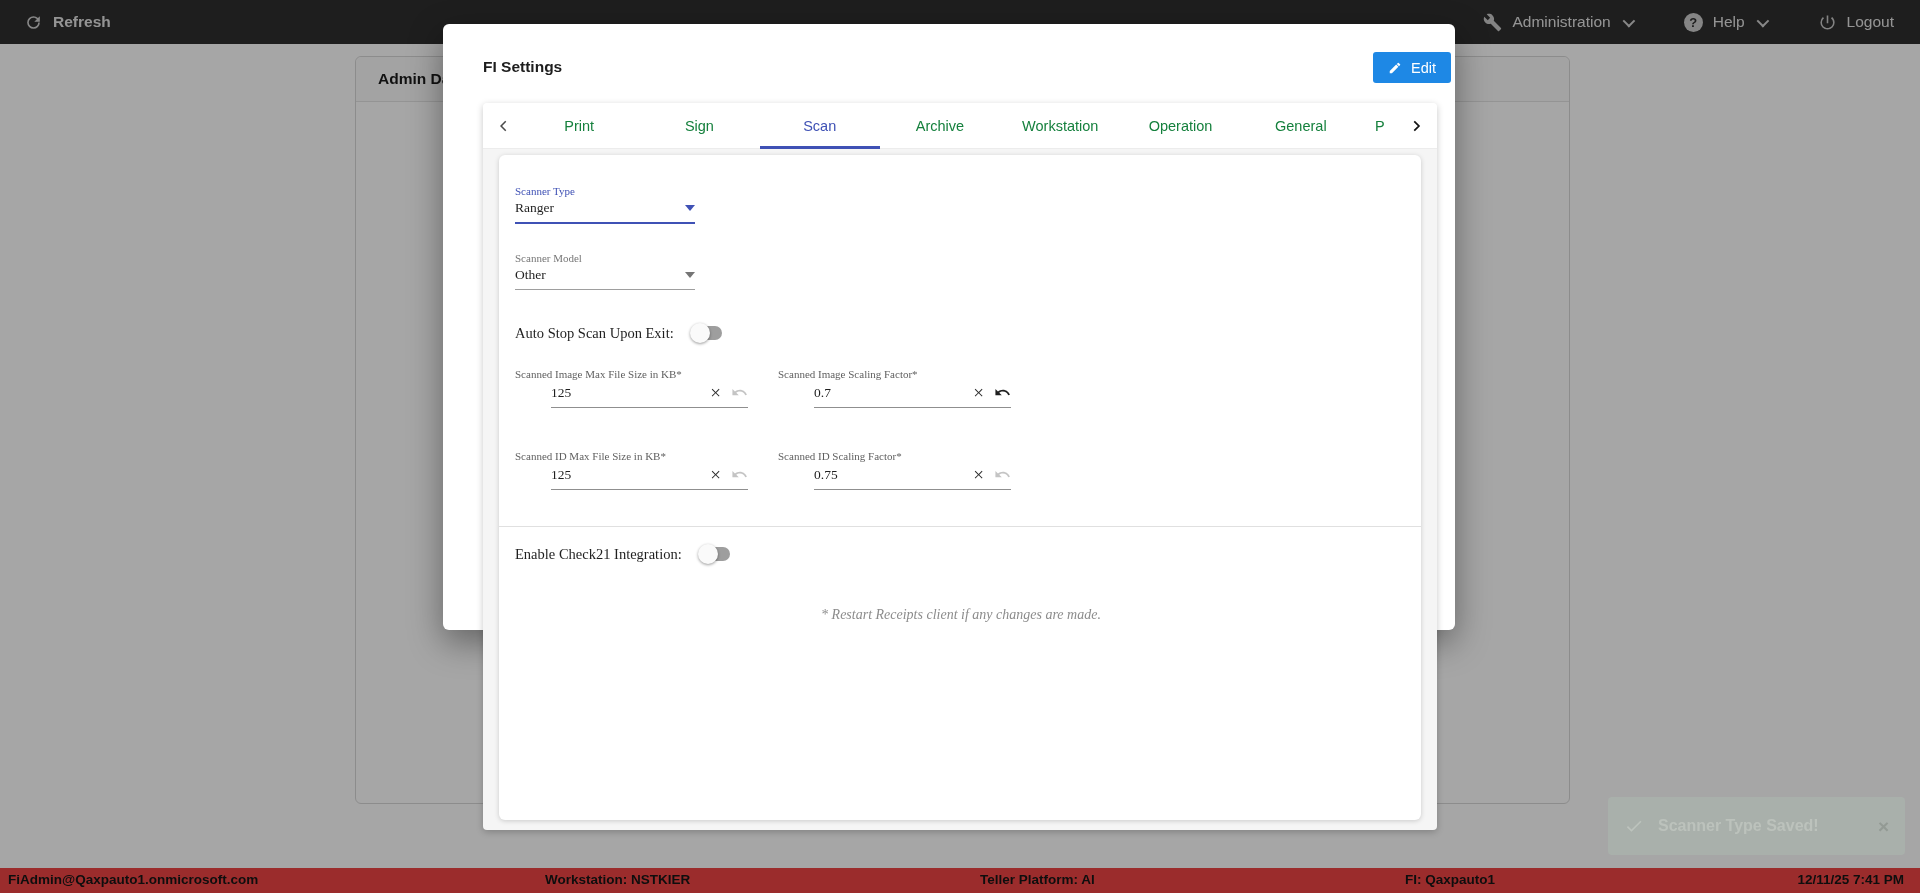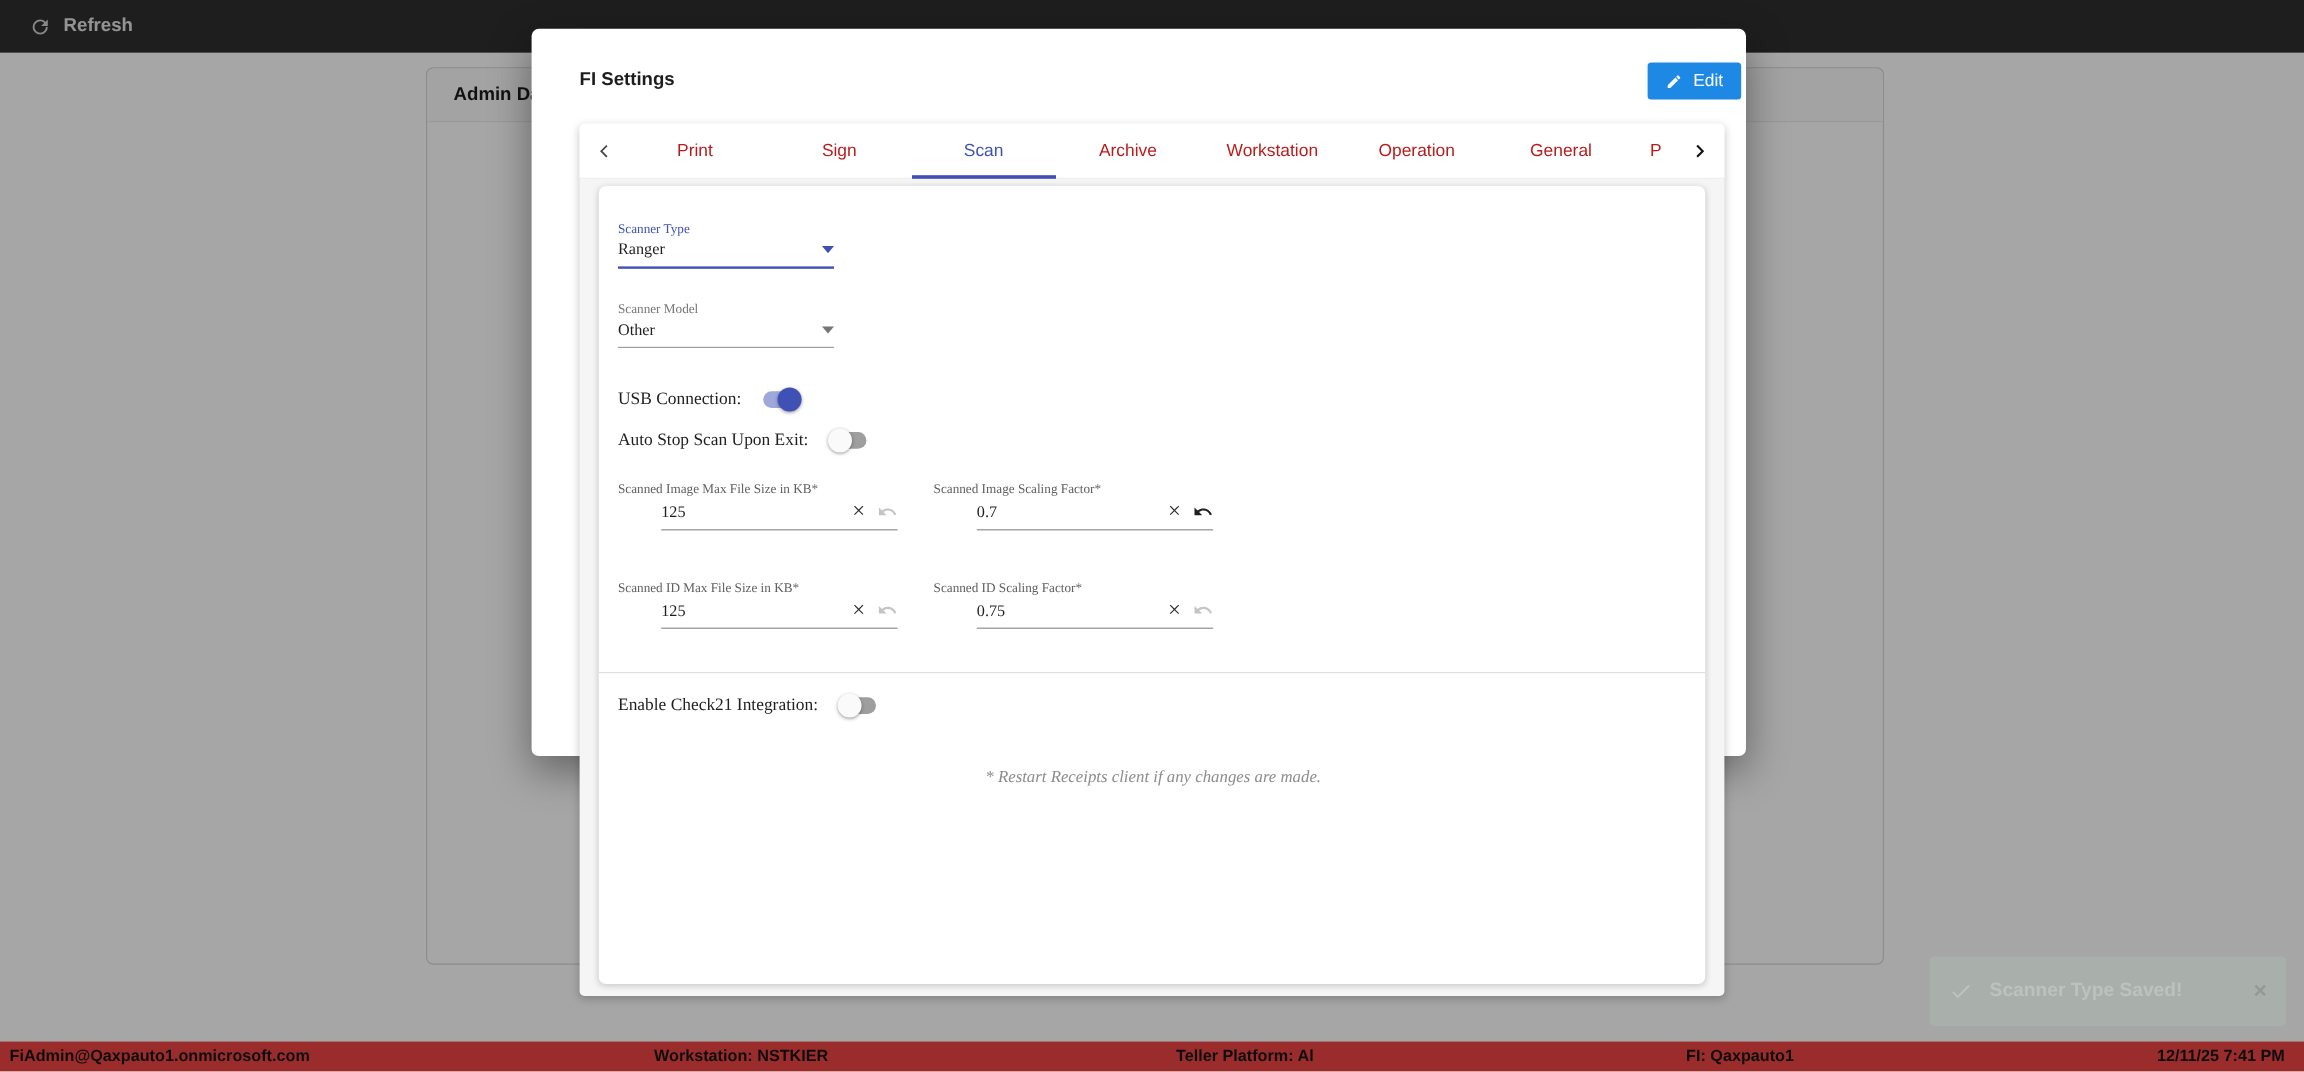--- a/index.html
+++ b/index.html
@@ -56,21 +56,21 @@
 
   
   .tabs-card { position:absolute; left:40px; top:79px; width:954px; height:727px;
     background:#f5f5f5; border-radius:4px; box-shadow:0 2px 7px rgba(0,0,0,0.22); }
   .tab-row { position:relative; height:46px; background:#ffffff; border-radius:4px 4px 0 0;
     border-bottom:1px solid #ececec; display:flex; align-items:stretch; padding:0 6px; }
   .tab-arrow { width:30px; display:flex; align-items:center; justify-content:center; cursor:pointer;
     background:none; border:none; }
   .tab-arrow svg { width:14px; height:14px; }
   .tab { flex:1 1 0; display:flex; align-items:center; justify-content:center;
-    font-size:14.5px; color:#b91c1c; cursor:pointer; position:relative; white-space:nowrap; }
+    font-size:14.5px; color:#15803d; cursor:pointer; position:relative; white-space:nowrap; }
   .tab.active { color:#3f51b5; }
   .tab.active::after { content:""; position:absolute; left:0; right:0; bottom:-1px; height:3px;
     background:#3f51b5; }
   .tab.truncated { flex:0 0 40px; overflow:hidden; justify-content:flex-start; padding-left:14px; }
 
   
   .content-card { position:absolute; left:16px; right:16px; top:52px; bottom:10px;
     background:#ffffff; border-radius:6px; box-shadow:0 1px 5px rgba(0,0,0,0.18);
     padding:30px 16px 0 16px; overflow:hidden;font-family:Liberation Serif, serif; }
 
@@ -114,20 +114,40 @@
 <body>
 
 <div class="screen">
 
   <header class="topbar">
     <div class="topbar-item topbar-left">
       <svg class="tb-icon" viewBox="0 0 24 24" fill="#d2d2d2">
           <path d="M17.65 6.35A7.95 7.95 0 0 0 12 4a8 8 0 1 0 8 8h-2a6 6 0 1 1-6-6c1.66 0 3.14.69 4.22 1.78L13 11h7V4l-2.35 2.35z"></path>
         </svg>
       <span>Refresh</span>
+    </div>
+    <div class="topbar-right">
+      <div class="topbar-item">
+        <svg class="tb-icon" viewBox="0 0 24 24" fill="#c9c9c9">
+            <path d="M22.7 19l-9.1-9.1c.9-2.3.4-5-1.5-6.9-2-2-5-2.4-7.4-1.3L9 6 6 9 1.6 4.7C.4 7.1.9 10.1 2.9 12.1c1.9 1.9 4.6 2.4 6.9 1.5l9.1 9.1c.4.4 1 .4 1.4 0l2.3-2.3c.5-.4.5-1.1.1-1.4z"></path>
+          </svg>
+        <span>Administration</span>
+        <i class="chev-down"></i>
+      </div>
+      <div class="topbar-item">
+        <span class="help-circle">?</span>
+        <span>Help</span>
+        <i class="chev-down"></i>
+      </div>
+      <div class="topbar-item">
+        <svg class="tb-icon" viewBox="0 0 24 24" fill="#c9c9c9">
+            <path d="M13 3h-2v10h2V3zm4.83 2.17l-1.42 1.42A6.92 6.92 0 0 1 19 12c0 3.87-3.13 7-7 7s-7-3.13-7-7c0-2.05.88-3.9 2.58-5.42L6.17 5.17A8.93 8.93 0 0 0 3 12a9 9 0 0 0 18 0c0-2.74-1.23-5.18-3.17-6.83z"></path>
+          </svg>
+        <span>Logout</span>
+      </div>
     </div>
   </header>
 
   <main class="page">
     <section class="admin-card">
       <div class="admin-card-header">Admin Dashboard</div>
     </section>
   </main>
 
   <footer class="statusbar">
@@ -190,27 +210,20 @@
         </div>
 
         <div class="select-group idle">
           <div class="select-label">Scanner Model</div>
           <div class="select-line">
             <span class="select-value">Other</span>
             <i class="caret"></i>
           </div>
         </div>
 
-        <div class="toggle-row" style="margin-top:24px;">
-          <span class="toggle-label">USB Connection:</span>
-          <span class="switch on">
-            <span class="track"></span>
-            <span class="knob"></span>
-          </span>
-        </div>
 
         <div class="toggle-row">
           <span class="toggle-label">Auto Stop Scan Upon Exit:</span>
           <span class="switch">
             <span class="track"></span>
             <span class="knob"></span>
           </span>
         </div>
 
         <div class="fields-row">

